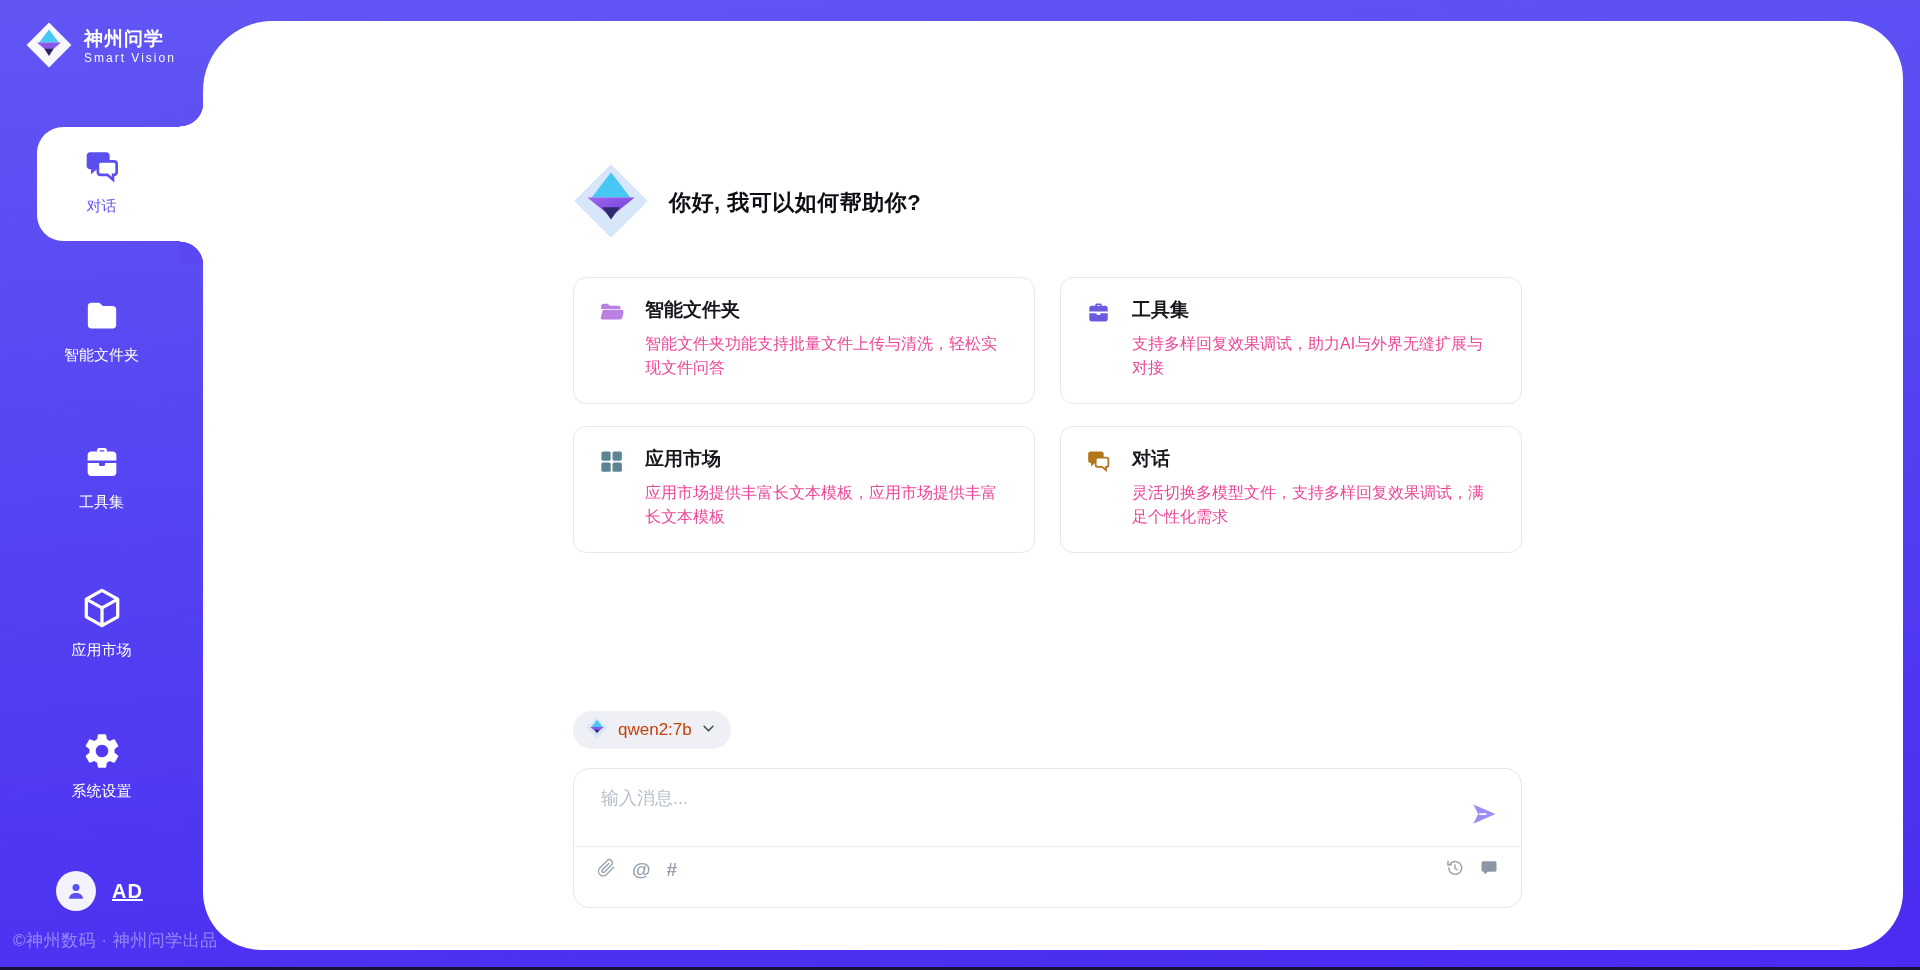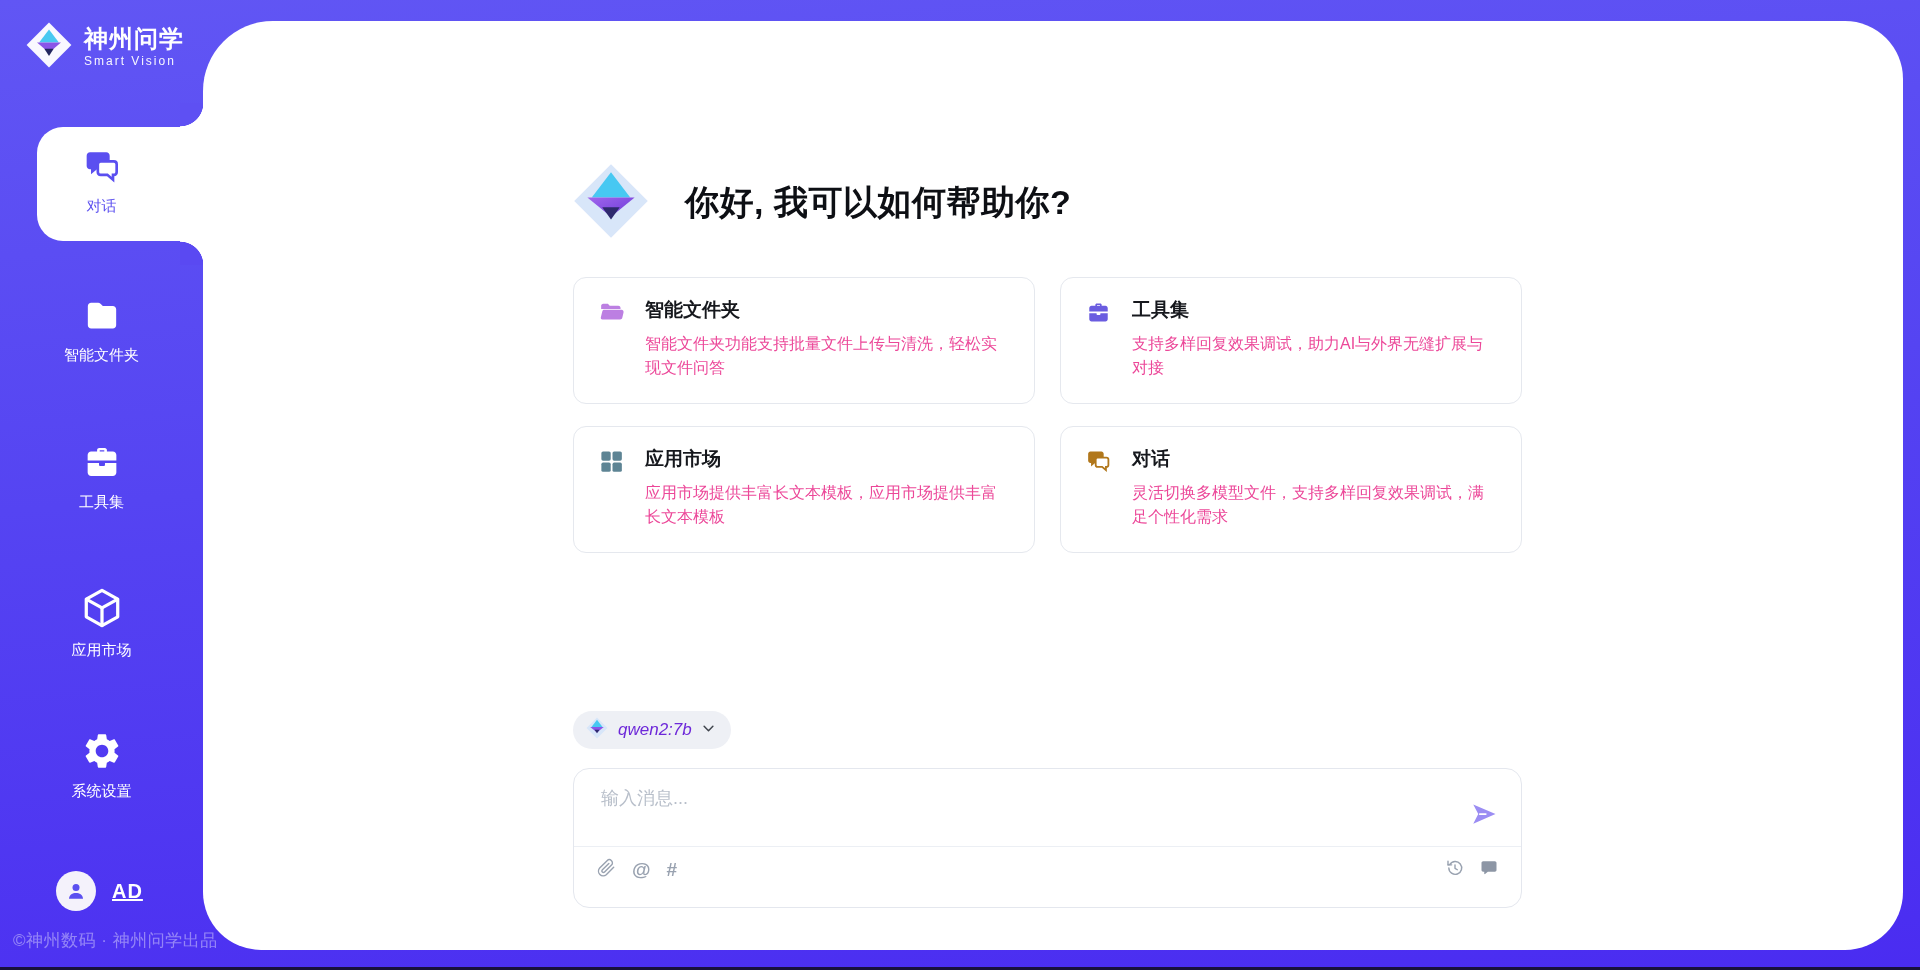--- a/index.html
+++ b/index.html
@@ -5,21 +5,21 @@
   * { box-sizing: border-box; }
   html,body { margin:0; padding:0; width:1920px; height:970px; overflow:hidden;
               font-family:"Liberation Sans","DejaVu Sans",sans-serif; }
   .page { position:relative; width:1920px; height:970px;
           background:linear-gradient(175deg,#6156f4 0%,#5544f2 45%,#4a2cf1 100%); }
 
   
   .sidebar { position:absolute; left:0; top:0; width:203px; height:100%; }
   .brand { position:absolute; left:24px; top:20px; display:flex; align-items:center; gap:10px; }
   .brand-text { display:flex; flex-direction:column; line-height:1.15; }
-  .brand-name { color:#fff; font-size:24px; font-weight:700; letter-spacing:1px; }
+  .brand-name { color:#fff; font-size:19px; font-weight:700; letter-spacing:1px; }
   .brand-sub  { color:rgba(255,255,255,.95); font-size:12px; letter-spacing:2px; margin-top:2px; }
 
   .tab-blob { position:absolute; left:37px; top:127px; width:167px; height:114px;
               background:#fff; border-radius:26px 0 0 26px; }
   .fillet { position:absolute; left:180px; width:24px; height:24px; }
   .fillet-top    { top:103px; background:radial-gradient(circle 24px at 0 0,   #5e50f3 0 23px, #ffffff 23.6px); }
   .fillet-bottom { top:241px; background:radial-gradient(circle 24px at 0 100%,#5a49f2 0 23px, #ffffff 23.6px); }
 
   .nav-item { position:absolute; left:0; width:203px; display:flex; flex-direction:column;
               align-items:center; gap:7px; cursor:pointer; color:#fff; }
@@ -32,34 +32,34 @@
             align-items:center; justify-content:center; }
   .user-name { color:#fff; font-size:20px; font-weight:600; letter-spacing:1px;text-decoration:underline; }
   .side-footer { position:absolute; left:13px; top:929px; font-size:17px;
                  color:rgba(255,255,255,.40); letter-spacing:.5px; white-space:nowrap; }
 
   
   .main-panel { position:absolute; left:203px; top:21px; width:1700px; height:929px;
                 background:#fff; border-radius:70px 58px 58px 58px; }
 
   .greeting { position:absolute; left:366px; top:138px; display:flex; align-items:center; gap:16px; }
-  .greeting h1 { margin:16px; font-size:34px; font-weight:700; color:#0d0f14; letter-spacing:.5px; }
+  .greeting h1 { margin:0; font-size:22px; font-weight:700; color:#0d0f14; letter-spacing:.5px; }
 
   .cards { position:absolute; left:370px; top:256px; width:949px;
            display:grid; grid-template-columns:462px 462px; gap:22px 25px; }
   .card { height:127px; background:#fff; border:1px solid #e5e8ee; border-radius:13px;
           padding:19px 24px; display:flex; align-items:flex-start; gap:20px; cursor:pointer; }
   .card-icon { margin-top:2px; flex:0 0 auto; }
   .card-title { margin:0 0 9px 0; font-size:19px; font-weight:700; color:#16181d; }
   .card-desc  { margin:0; font-size:16px; line-height:1.5; color:#ec4899; }
 
   .model-pill { position:absolute; left:370px; top:690px; height:38px; padding:0 15px 0 12px;
                 background:#eef0f5; border-radius:19px; display:inline-flex; align-items:center;
                 gap:9px; cursor:pointer; }
-  .model-name { font-size:17px; color:#6d28d9;font-style:italic; }
+  .model-name { font-size:17px; color:#c2410c; }
 
   .composer { position:absolute; left:370px; top:747px; width:949px; height:140px;
               background:#fff; border:1px solid #e4e7ee; border-radius:16px; }
   .composer textarea { position:absolute; left:25px; top:15px; width:850px; height:58px;
               border:0; outline:0; resize:none; background:transparent; font-size:18px;
               color:#23262c; font-family:inherit; }
   .composer textarea::placeholder { color:#b8bfca; }
   .send-btn { position:absolute; right:22px; top:30px; width:30px; height:30px; border:0;
               background:transparent; padding:0; cursor:pointer; }
   .composer-divider { position:absolute; left:0; right:0; top:77px; border-top:1px solid #eceff4; }

